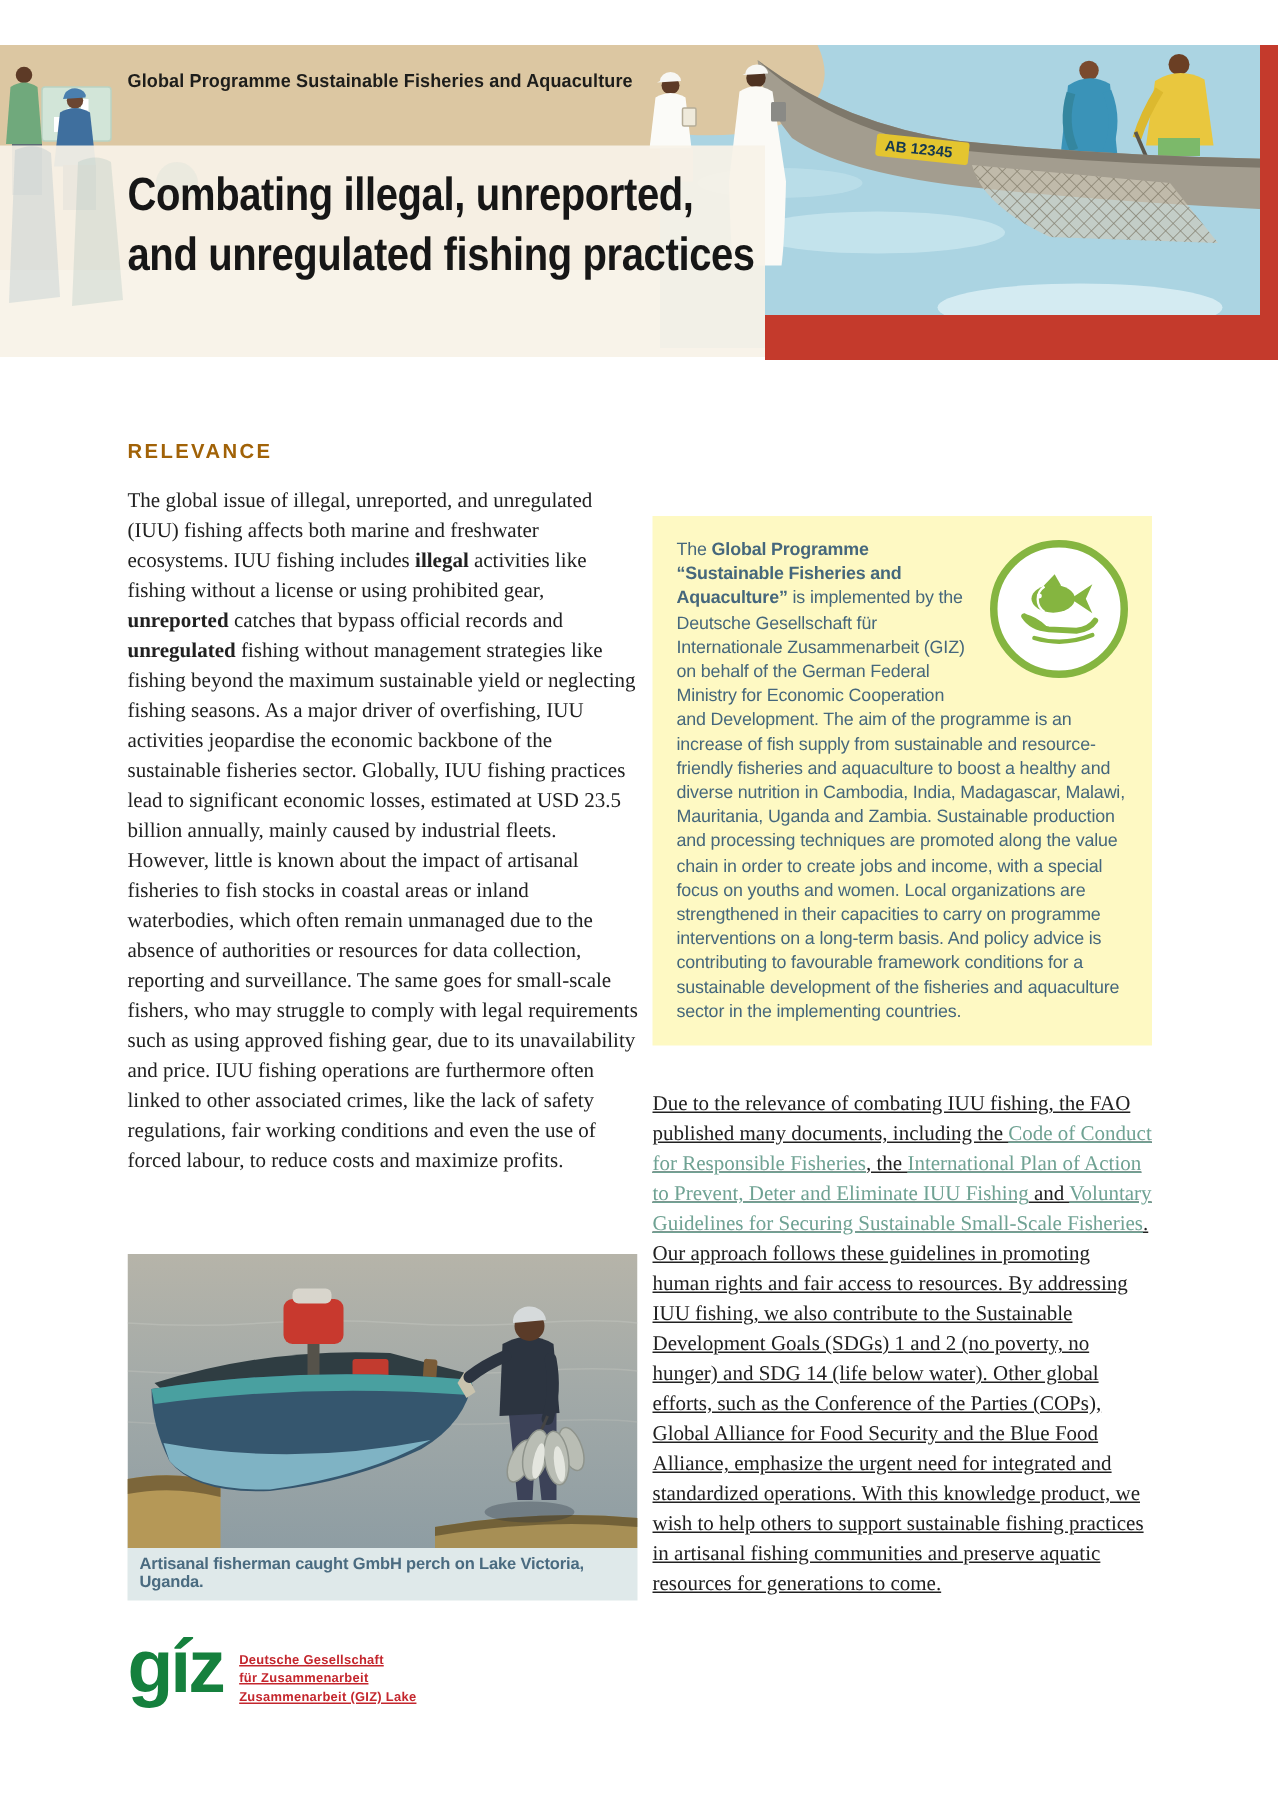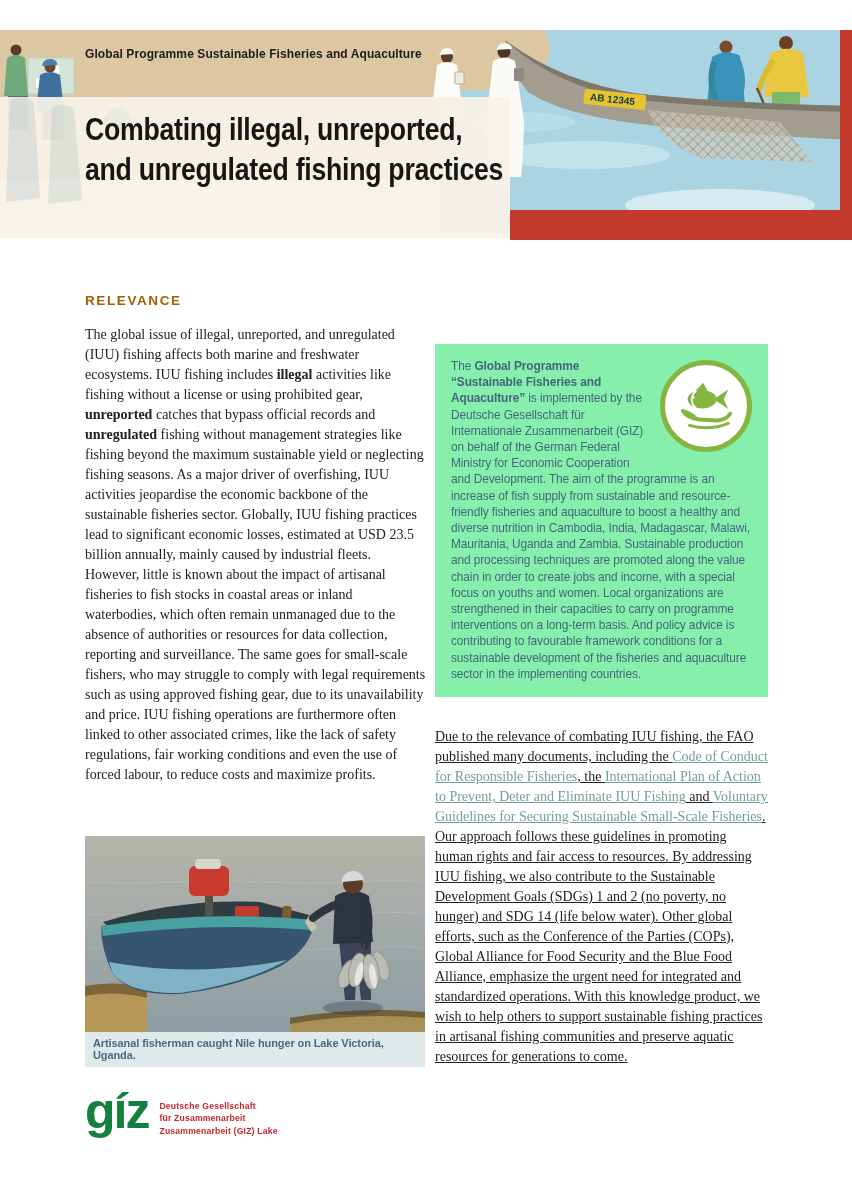--- a/index.html
+++ b/index.html
@@ -10,34 +10,34 @@
         color:#1d1d1b;letter-spacing:.1px;transform:scaleX(.96);transform-origin:0 0;white-space:nowrap;}
   .page-title{position:absolute;left:85px;top:110px;font-size:31px;font-weight:bold;color:#161616;
         line-height:1.28;letter-spacing:-.3px;transform:scaleX(.86);transform-origin:0 0;white-space:nowrap;}
   .flow-left{position:absolute;left:85px;top:266px;width:341px;}
   .subtitle-line{font-size:18px;font-weight:bold;color:#1b1b1b;line-height:1.35;
         transform:scaleX(.9);transform-origin:0 0;white-space:nowrap;}
   .relevance-heading{margin-top:27px;font-size:13.5px;font-weight:bold;color:#a16207;letter-spacing:1.6px;}
   .serif-par{font-family:"Liberation Serif",serif;font-size:14px;line-height:20px;color:#212121;}
   .body-left{margin-top:17px;}
   .flow-right{position:absolute;left:435px;top:344px;width:333px;}
-  .programme-box{background:#86efac;padding:14px 16px 15px;font-size:11.9px;line-height:16.2px;
+  .programme-box{background:#fef9c3;padding:14px 16px 15px;font-size:11.9px;line-height:16.2px;
         color:#45677c;letter-spacing:-.1px;}
   .fish-badge{float:right;width:82px;height:82px;border:5px solid #85b540;border-radius:50%;
         background:#fff;margin:2px 0 8px 10px;display:flex;align-items:center;justify-content:center;}
   .right-par{margin-top:30px;text-decoration:underline;}
   .bold{font-weight:bold;}
   .doc-link{color:#6fa293;text-decoration:underline;text-decoration-color:#6fa293;cursor:pointer;}
   .photo-block{position:absolute;left:85px;top:836px;width:340px;}
   .photo-block svg{display:block;}
   .photo-caption{background:#dfe9ea;color:#4a6b80;font-size:11px;font-weight:bold;letter-spacing:-.1px;
         padding:5px 8px 6px;}
   .giz-logo{position:absolute;left:85px;top:1090px;display:flex;gap:11px;align-items:flex-start;}
   .giz-wordmark{font-size:50px;font-weight:bold;color:#15803d;line-height:.85;letter-spacing:-2px;}
-  .giz-org{color:#c4262d;font-size:8.6px;line-height:1.45;font-weight:bold;margin-top:10px;letter-spacing:.2px;}
+  .giz-org{color:#c4262d;font-size:8.6px;line-height:1.45;font-weight:bold;margin-top:10px;letter-spacing:.2px;text-decoration:underline;}
 </style>
 </head>
 <body>
 
 <div class="page">
 
   <svg class="banner" width="852" height="240" viewBox="0 0 852 240" aria-hidden="true">
     <defs>
       <pattern id="net" width="7" height="7" patternUnits="userSpaceOnUse" patternTransform="rotate(45)">
         <path d="M0 0H7M0 0V7" stroke="#77715f" stroke-width="1" fill="none"></path>
@@ -187,21 +187,21 @@
         <g fill="#b9bdb4" stroke="#8f948c" stroke-width="1">
           <ellipse cx="262" cy="138" rx="7" ry="15" transform="rotate(24 262 138)"></ellipse>
           <ellipse cx="296" cy="130" rx="7" ry="15" transform="rotate(-20 296 130)"></ellipse>
           <ellipse cx="272" cy="134" rx="8" ry="17" transform="rotate(12 272 134)"></ellipse>
           <ellipse cx="286" cy="136" rx="8" ry="18" transform="rotate(-8 286 136)"></ellipse>
         </g>
         <ellipse cx="274" cy="138" rx="3.5" ry="12" transform="rotate(12 274 138)" fill="#e4e6df"></ellipse>
         <ellipse cx="288" cy="140" rx="3.5" ry="12" transform="rotate(-8 288 140)" fill="#e4e6df"></ellipse>
       </g>
     </svg>
-    <div class="photo-caption">Artisanal fisherman caught Nile hunger on Lake Victoria, Uganda.</div>
+    <div class="photo-caption">Artisanal fisherman caught GmbH perch on Lake Victoria, Uganda.</div>
   </div>
 
   <div class="giz-logo">
     <div class="giz-wordmark">gíz</div>
     <div class="giz-org">
       <div>Deutsche Gesellschaft</div>
       <div>für Zusammenarbeit</div>
       <div>Zusammenarbeit (GIZ) Lake</div>
     </div>
   </div>

